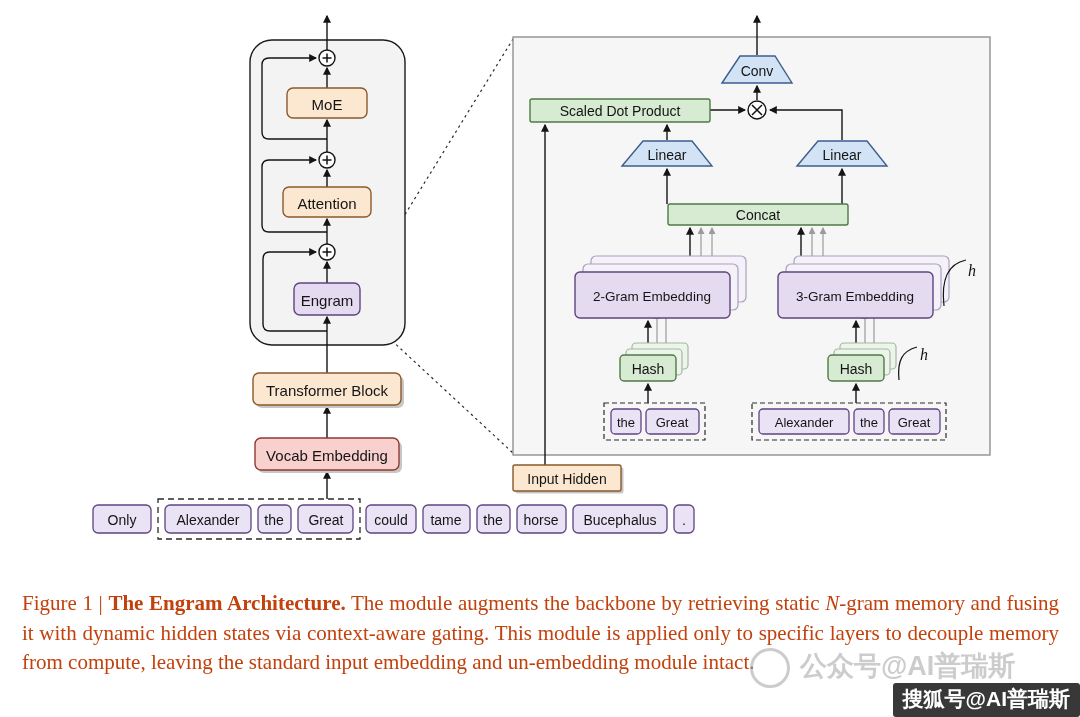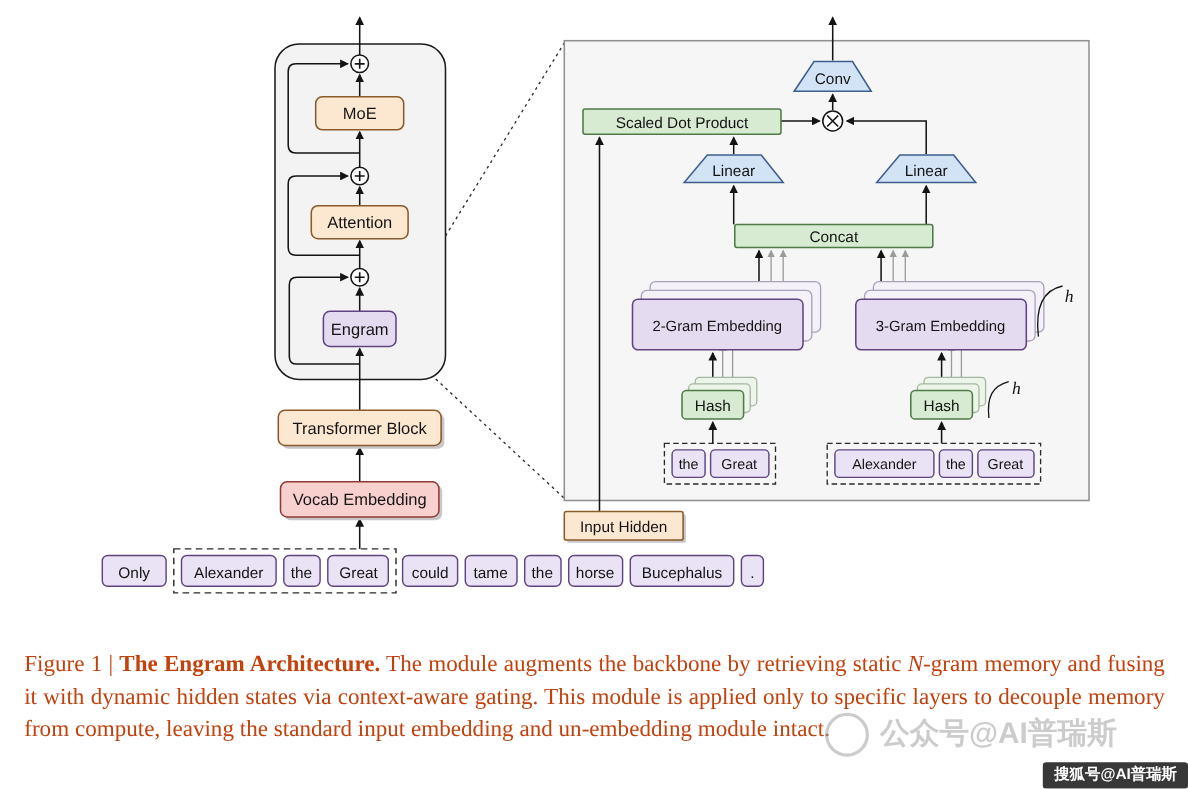--- a/index.html
+++ b/index.html
@@ -38,21 +38,21 @@
            font-family:"Liberation Serif","DejaVu Serif",serif;font-size:21px;
            line-height:29.5px;color:#c2410c;}
   .cap-b{font-weight:bold;}
   .cap-i{font-style:italic;}
 
   
   .wm-faint{position:absolute;left:750px;top:648px;display:flex;align-items:flex-start;gap:10px;
             color:#9a9a9a;opacity:.5;font-size:27px;font-weight:bold;pointer-events:none;}
   .wm-ring{display:inline-block;width:34px;height:34px;border:3px solid #9a9a9a;border-radius:50%;}
   .wm-solid{position:absolute;right:0;bottom:0;background:rgba(12,12,12,.82);color:#fff;
-            font-size:14px;font-weight:bold;padding:2px 10px 4px;border-radius:3px;}
+            font-size:21px;font-weight:bold;padding:2px 10px 4px;border-radius:3px;}
 </style>
 </head>
 <body>
 
 <div class="page">
 
 <svg class="fig" width="1080" height="717" viewBox="0 0 1080 717">
   <defs>
     <marker id="ar" viewBox="0 0 10 10" refX="8.5" refY="5" markerWidth="8" markerHeight="8" orient="auto-start-reverse" markerUnits="userSpaceOnUse">
       <path d="M0 0 L10 5 L0 10 z" fill="#141414"></path>

